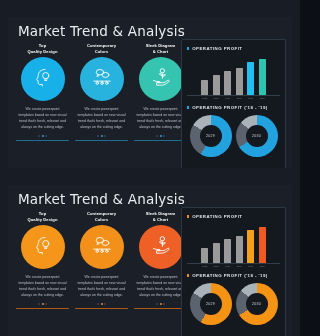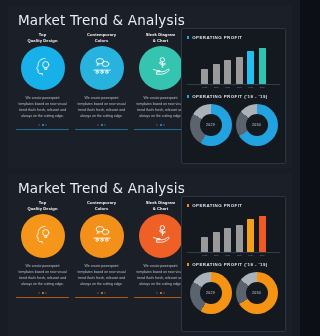--- a/index.html
+++ b/index.html
@@ -16,20 +16,21 @@
     background:#181c24;
     padding:6px 8px 0 8px;
     overflow:hidden;
   }
   .slide.two { background:#181c24; }
   .slide-inner {
     position:relative;
     width:100%; height:100%;
     background:#1b1f28;
     border-radius:1px;
+    margin-top:11px;
   }
   .slide.two .slide-inner { background:#1b1f28; }
 
   .title {
     position:absolute; left:10px; top:6px;
     font-size:13.5px; font-weight:400;
     color:#e9edf2; letter-spacing:.2px;
     font-family:"DejaVu Sans", sans-serif;
   }
 

